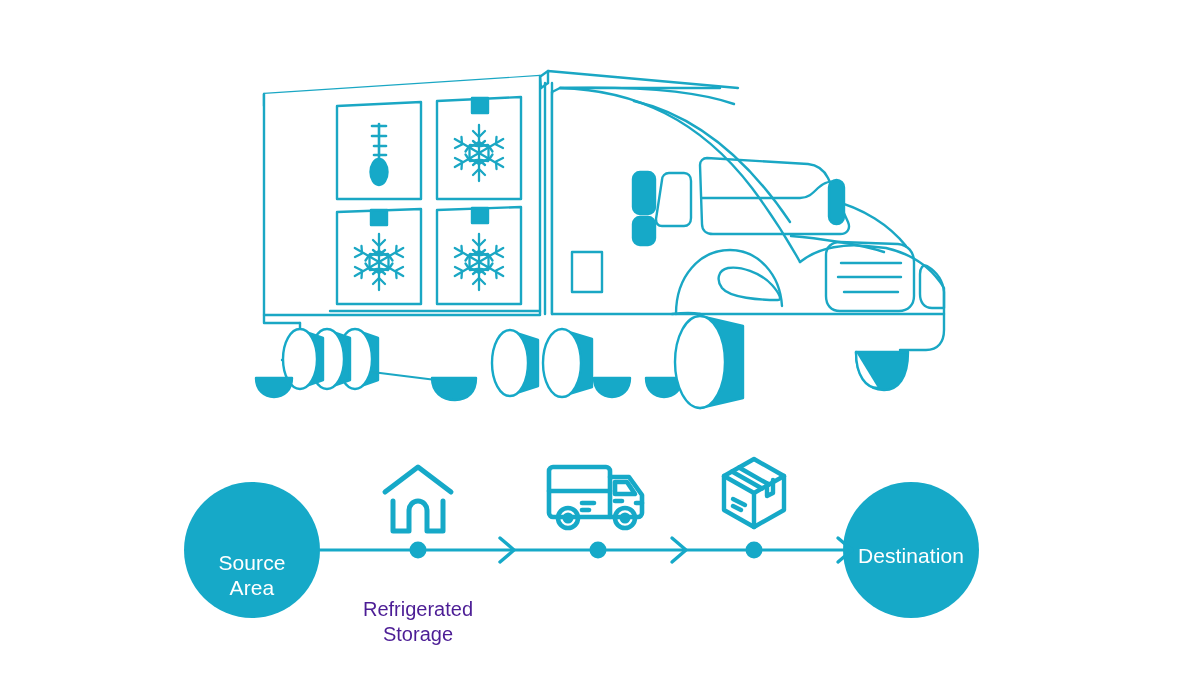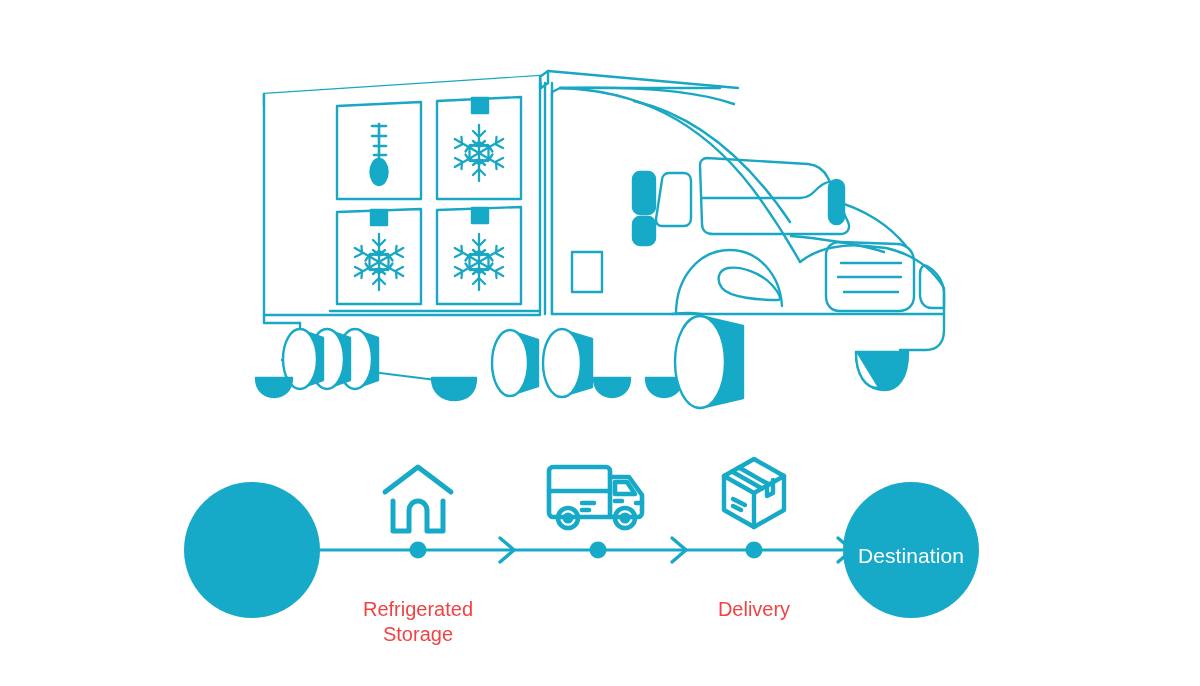--- a/index.html
+++ b/index.html
@@ -33,21 +33,21 @@
     color: #ffffff;
     font-size: 21px;
     line-height: 25px;
     text-align: center;
     font-family: "Liberation Sans", sans-serif;
     letter-spacing: 0.1px;
     white-space: pre-line;
   }
   .step-label {
     position: absolute;
-    color: #ef4444;
+    color: #4c1d95;
     font-size: 20px;
     line-height: 25px;
     text-align: center;
     font-family: "Liberation Sans", sans-serif;
     white-space: pre-line;
   }
 </style>
 </head>
 <body>
 
@@ -305,28 +305,29 @@
       <path d="M-15 -25.5 L15 -8.5"></path>
       <path d="M-22 -21.5 L8 -4.5"></path>
       <path d="M13 -9.5 L13 3 L19 0 L19 -13"></path>
       <path d="M-21 6 L-9 12"></path>
       <path d="M-21 13 L-13 17"></path>
     </g>
 
   </svg>
   </div>
 
+  <div class="node-label" style="left:182px; top:525px; width:140px;">
+    <span>Source
+Area</span>
+  </div>
 
   <div class="node-label" style="left:841px; top:518px; width:140px;">
     <span>Destination</span>
   </div>
 
   <div class="step-label" style="left:328px; top:572px; width:180px;">
     <span>Refrigerated
 Storage</span>
   </div>
 
 
-  <div class="step-label" style="left:684px; top:572px; width:140px;">
-    <span>Delivery</span>
-  </div>
 
 </div>
 
 </body></html>

